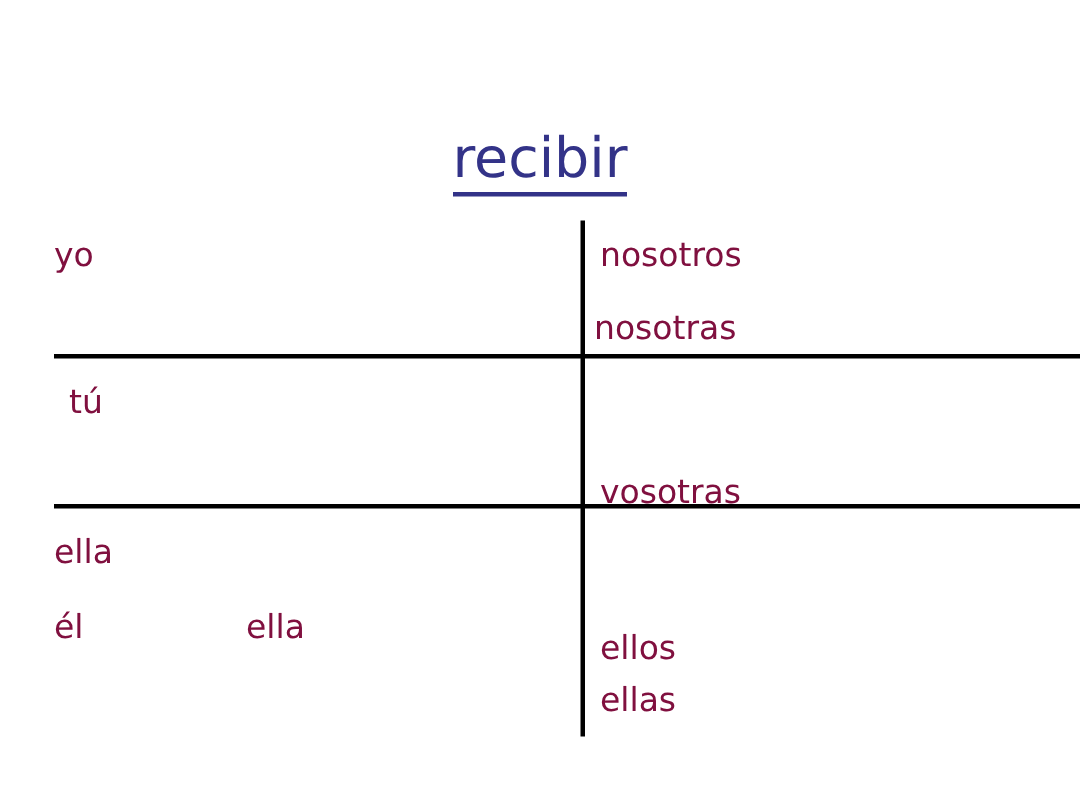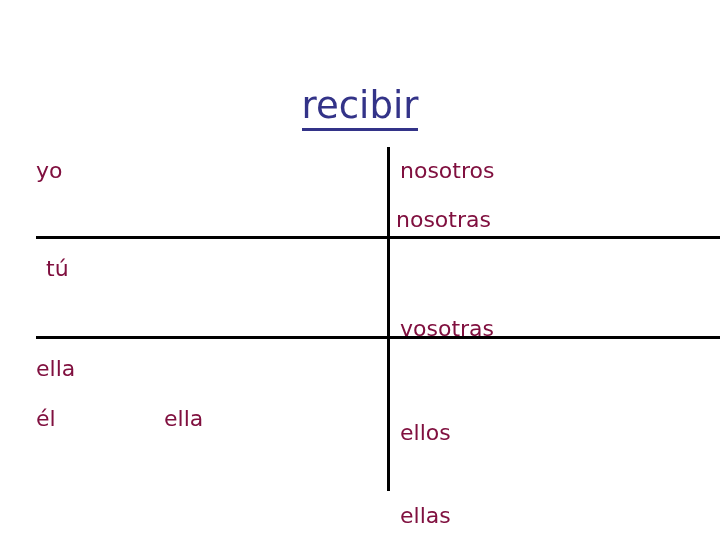--- a/index.html
+++ b/index.html
@@ -64,21 +64,21 @@
   #usted    { left: 36px;  top: 352px; }
   #el       { left: 36px;  top: 402px; }
   #ella     { left: 164px; top: 402px; }
   
   #nosotros { left: 400px; top: 154px; }
   #nosotras { left: 396px; top: 203px; }
   #vosotros { left: 400px; top: 252px; }
   #vosotras { left: 400px; top: 301px; margin-top: 11px; }
   #ustedes  { left: 400px; top: 352px; }
   #ellos    { left: 400px; top: 416px; }
-  #ellas    { left: 400px; top: 451px; margin-top: 48px; }
+  #ellas    { left: 400px; top: 451px; }
 </style>
 </head>
 <body>
 
 <div id="slide">
 
   <div class="title"><span class="tw">recibir</span></div>
 
   <div class="hline" id="hline-1"></div>
   <div class="hline" id="hline-2"></div>

